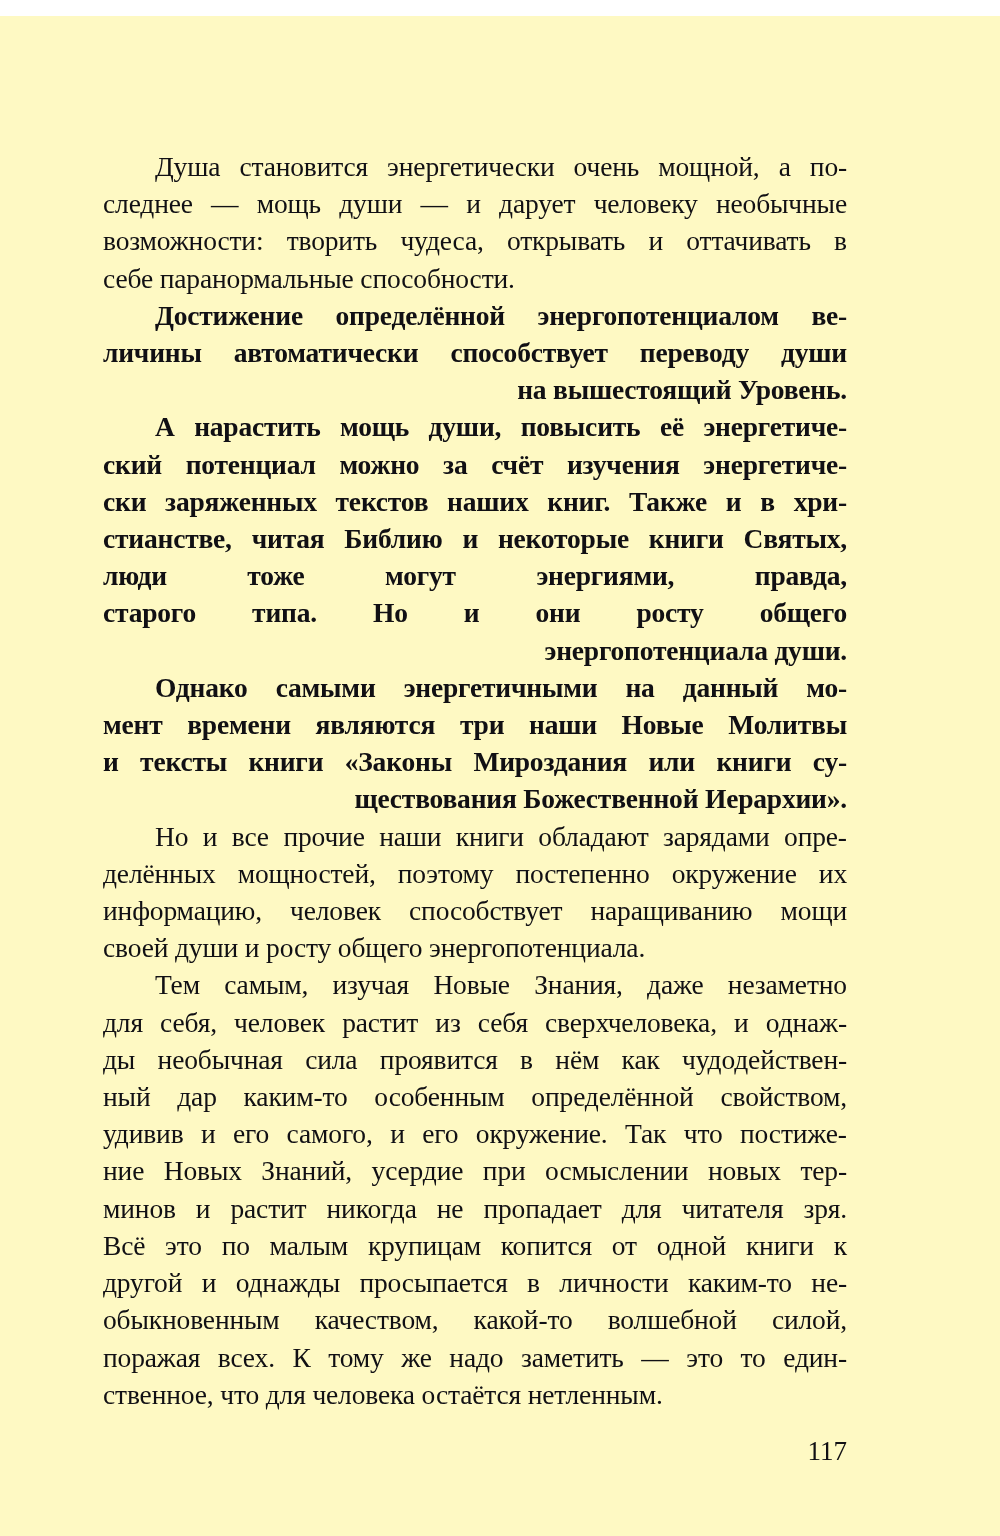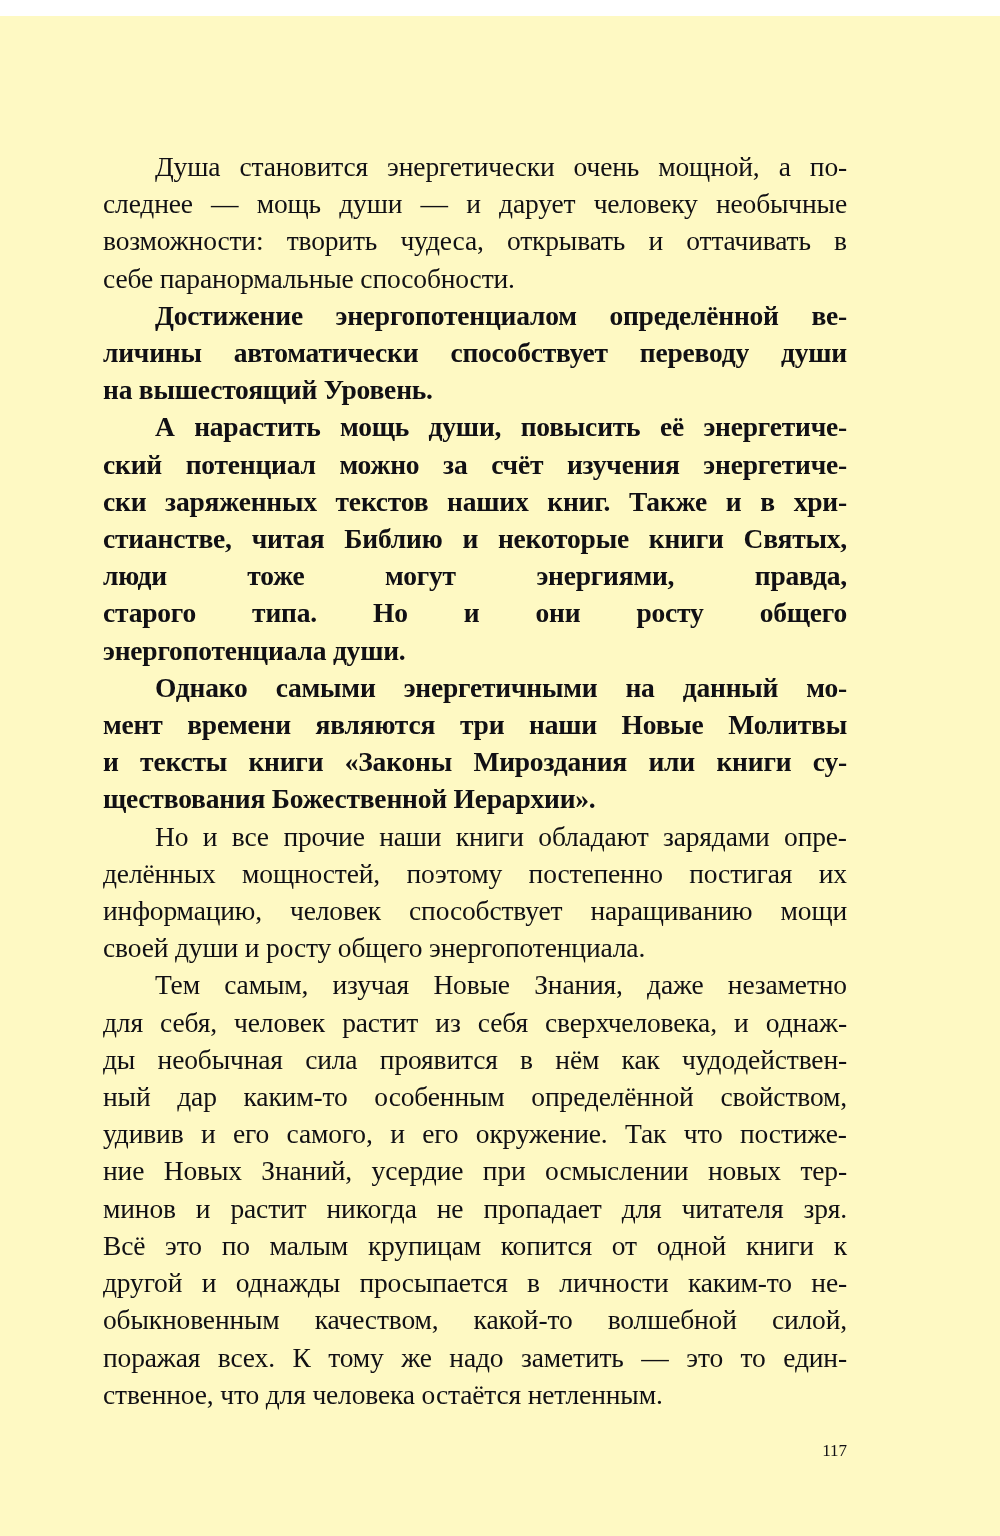--- a/index.html
+++ b/index.html
@@ -40,20 +40,21 @@
     letter-spacing: -0.15px;
     word-spacing: 0px;
     text-align: left;
     color: #111014;
     -webkit-font-smoothing: antialiased;
   }
 
   .para.bold {
     font-weight: 700;
     letter-spacing: -0.2px;
+    text-align: right;
   }
 
   
   .line {
     display: block;
     white-space: nowrap;
   }
 
   
   .line.just {
@@ -74,21 +75,21 @@
     display: inline-block;
     width: 52px;
   }
 
   #page-number {
     position: absolute;
     top: 1418px;
     left: 103px;
     width: 744px;
     text-align: right;
-    font-size: 17px;
+    font-size: 27px;
     line-height: 34px;
     color: #111014;
     font-family: "Liberation Serif", "DejaVu Serif", serif;
   }
 </style>
 </head>
 <body>
 
 <div id="page">
 
@@ -121,22 +122,22 @@
           <span class="w">открывать</span>
           <span class="w">и</span>
           <span class="w">оттачивать</span>
           <span class="w">в</span>
         </span>
         <span class="line flush">себе паранормальные способности.</span>
       </p>
       <p class="para bold">
         <span class="line just">
           <span class="w"><span class="indent"></span>Достижение</span>
+          <span class="w">определённой</span>
           <span class="w">энергопотенциалом</span>
-          <span class="w">определённой</span>
           <span class="w">ве-</span>
         </span>
         <span class="line just">
           <span class="w">личины</span>
           <span class="w">автоматически</span>
           <span class="w">способствует</span>
           <span class="w">переводу</span>
           <span class="w">души</span>
         </span>
         <span class="line flush">на вышестоящий Уровень.</span>
@@ -238,21 +239,21 @@
           <span class="w">книги</span>
           <span class="w">обладают</span>
           <span class="w">зарядами</span>
           <span class="w">опре-</span>
         </span>
         <span class="line just">
           <span class="w">делённых</span>
           <span class="w">мощностей,</span>
           <span class="w">поэтому</span>
           <span class="w">постепенно</span>
-          <span class="w">постигая</span>
+          <span class="w">окружение</span>
           <span class="w">их</span>
         </span>
         <span class="line just">
           <span class="w">информацию,</span>
           <span class="w">человек</span>
           <span class="w">способствует</span>
           <span class="w">наращиванию</span>
           <span class="w">мощи</span>
         </span>
         <span class="line flush">своей души и росту общего энергопотенциала.</span>

